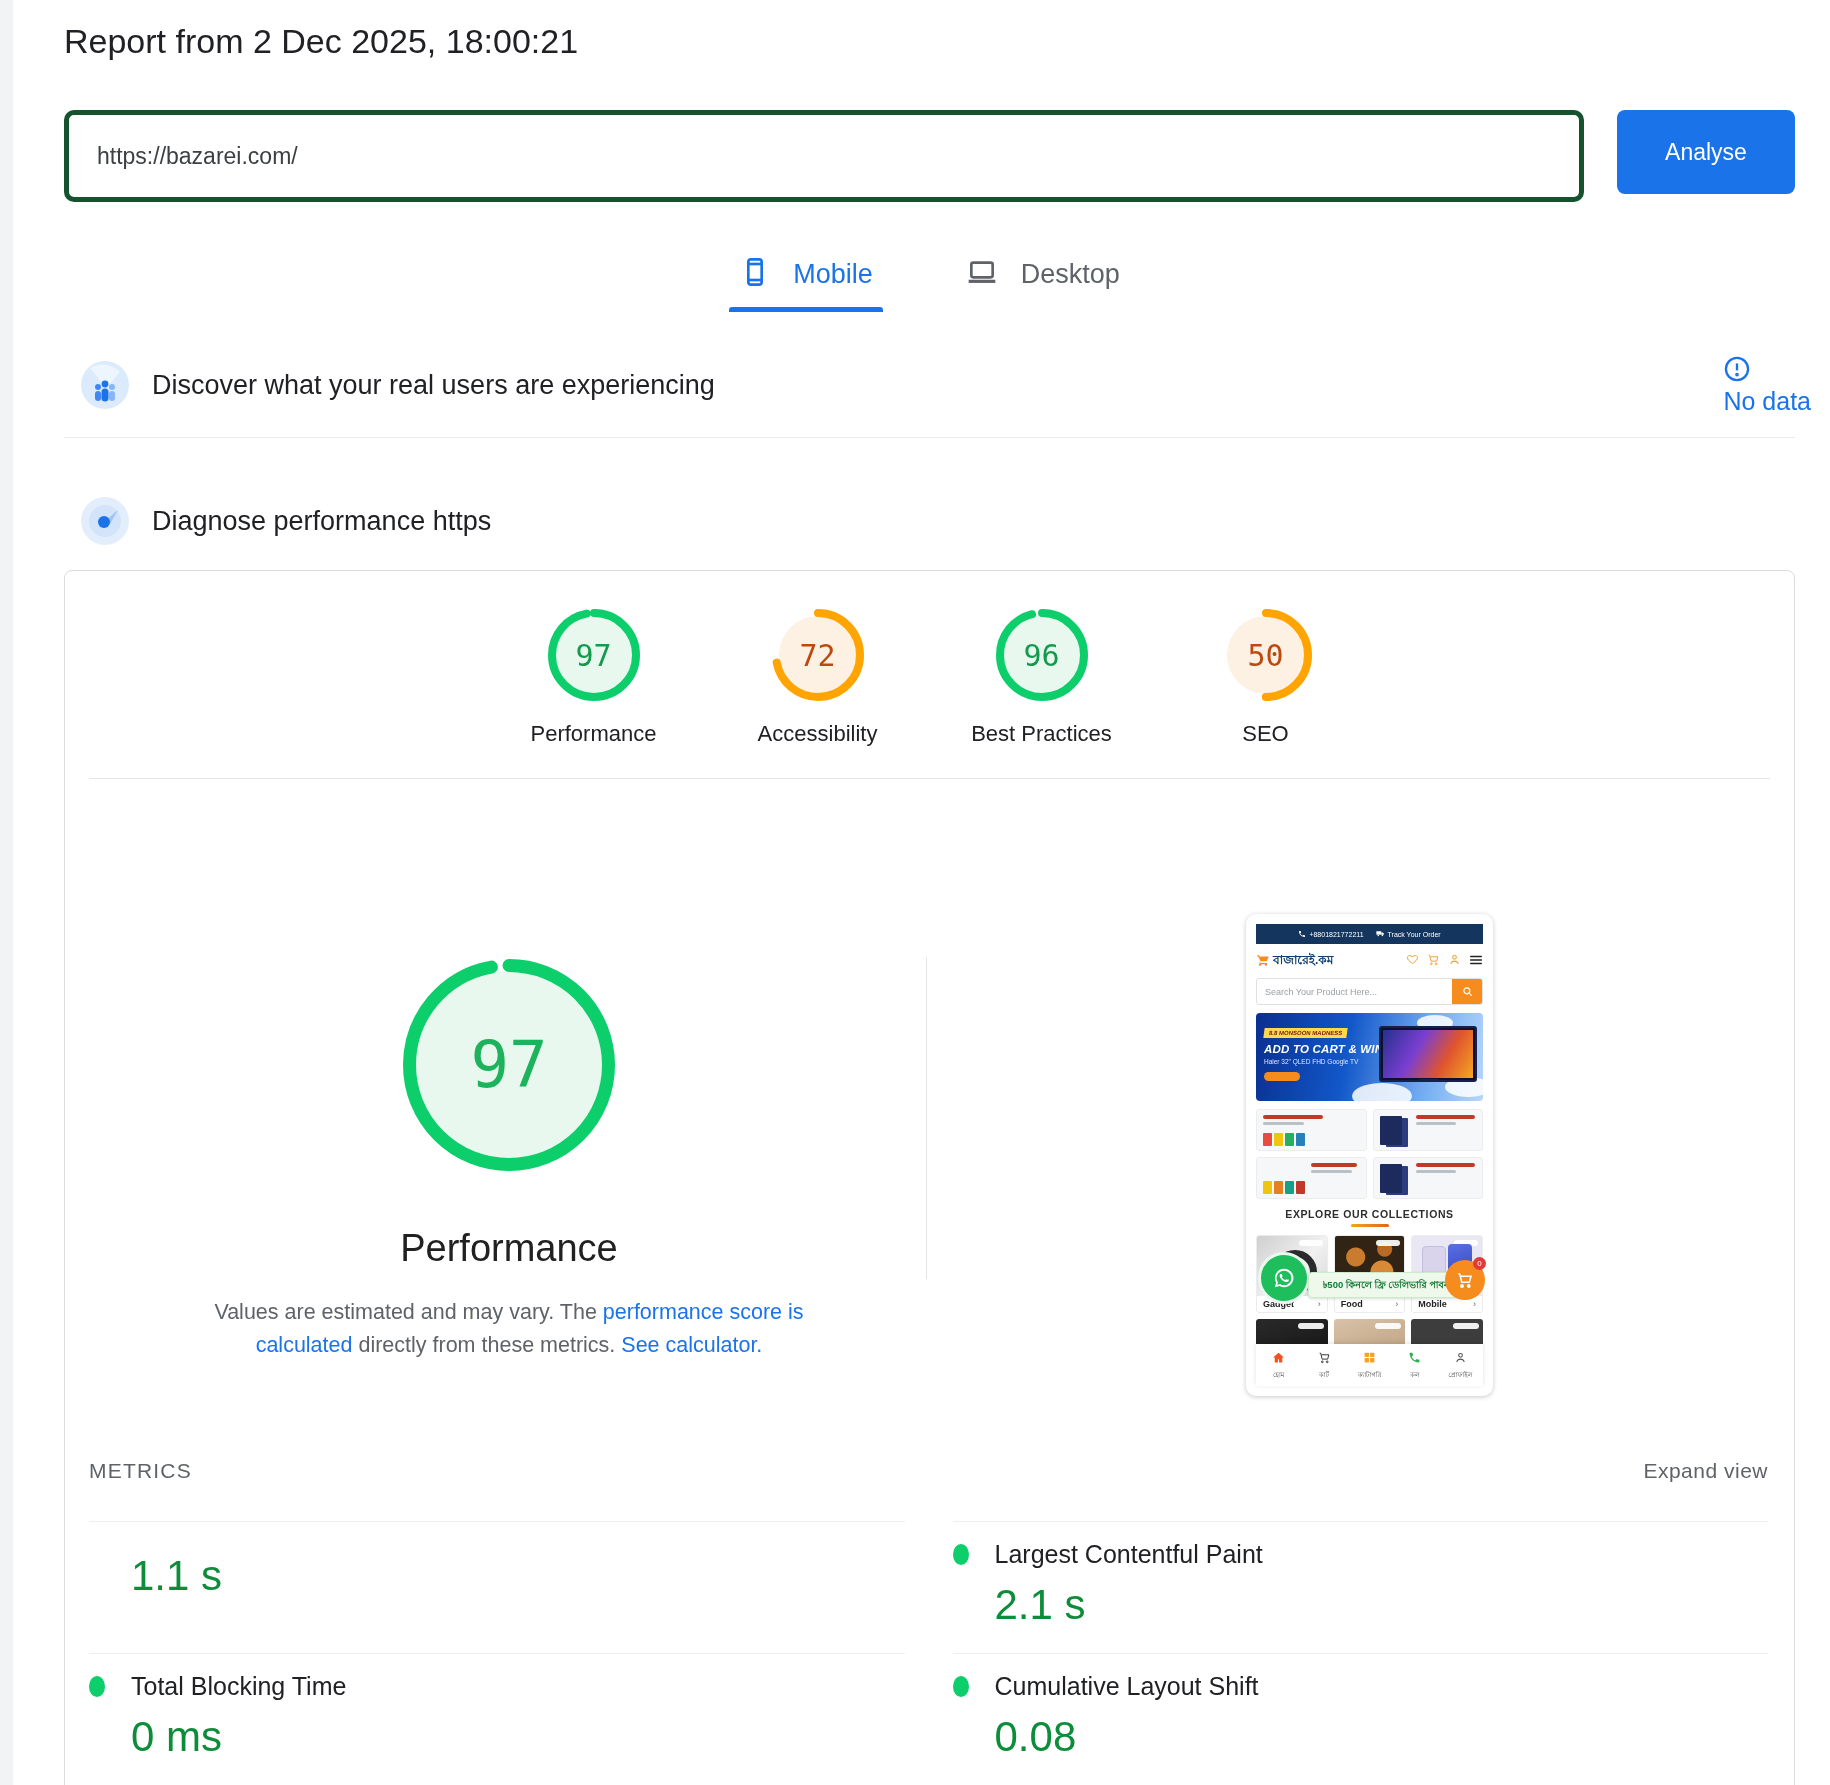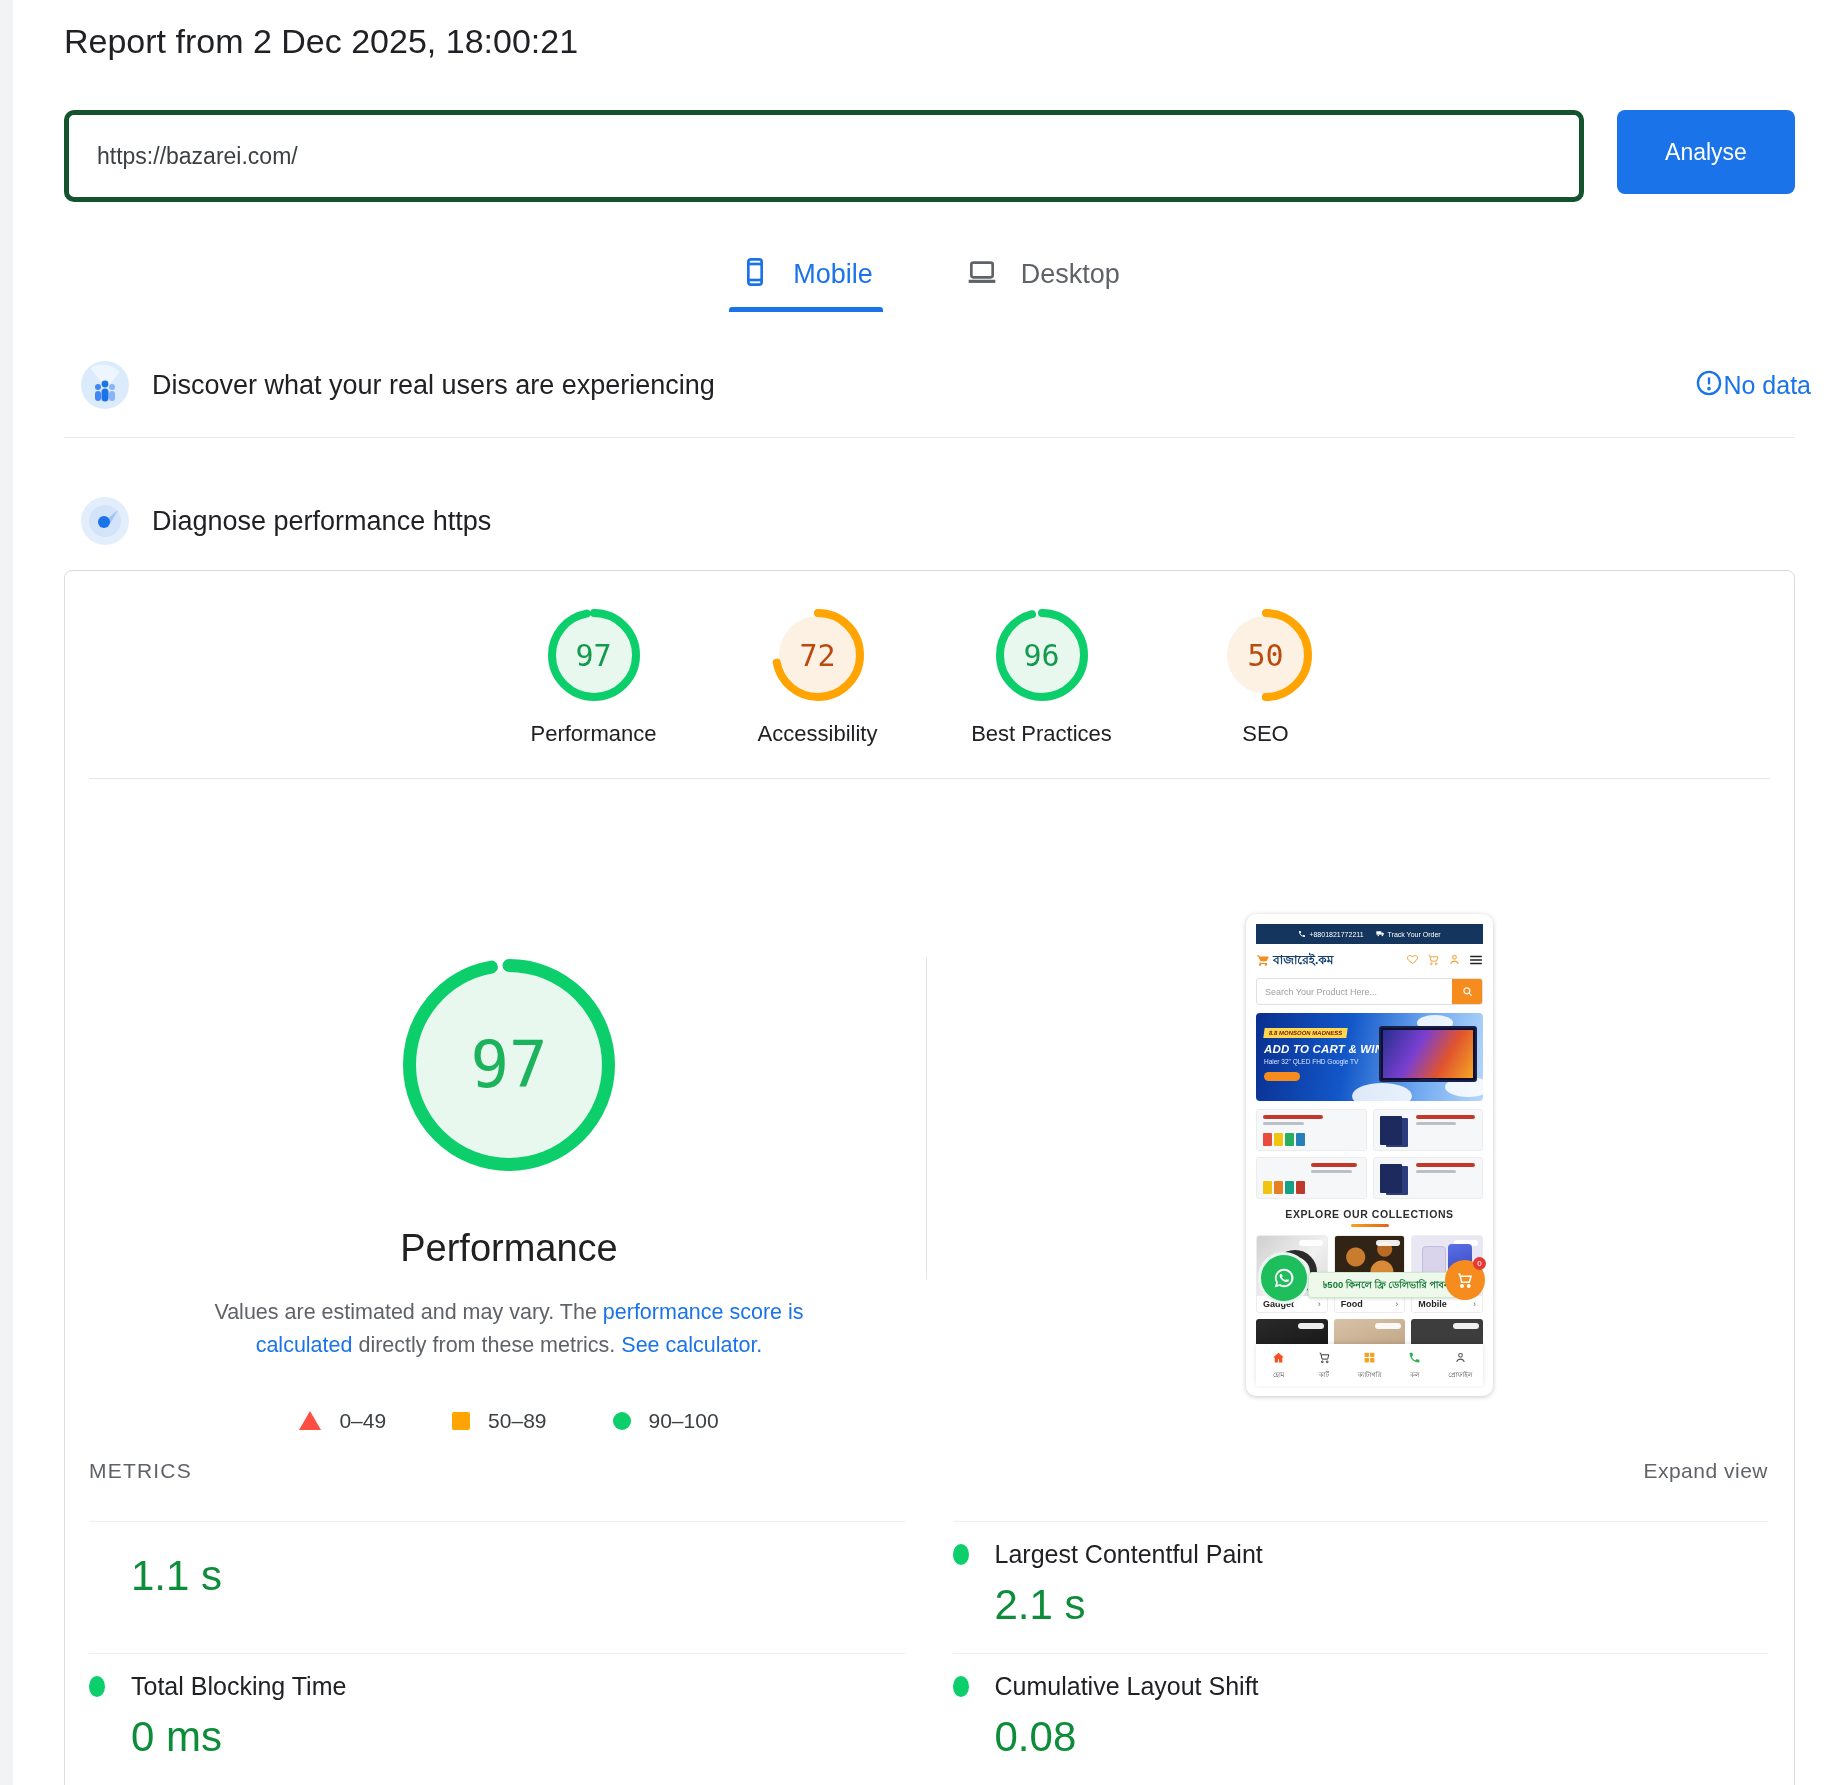--- a/index.html
+++ b/index.html
@@ -26,21 +26,21 @@
   .tab{display:flex;align-items:center;gap:22px;padding:8px 10px 20px 10px;position:relative;cursor:pointer;}
   .tab .tab-label{font-size:27px;font-weight:500;}
   .tab.active .tab-label{color:#1a73e8;}
   .tab.inactive .tab-label{color:#5f6368;}
   .tab.active::after{content:"";position:absolute;left:0;right:0;bottom:0;height:5px;background:#1a73e8;border-radius:3px 3px 0 0;}
 
   .section-row{position:absolute;left:80px;width:1731px;display:flex;align-items:center;gap:22px;}
   .row-discover{top:356px;height:58px;}
   .row-diagnose{top:492px;height:58px;}
   .section-title{font-size:27px;font-weight:500;color:#202124;}
-  .row-right{margin-left:auto;display:flex;align-items:center;}
+  .row-right{margin-left:auto;display:flex;align-items:flex-start;flex-direction:column;}
   .no-data{font-size:25px;color:#1a73e8;}
   .divider-full{position:absolute;left:64px;top:437px;width:1731px;height:1px;background:#e8eaed;}
 
   .section-icon{width:50px;height:50px;flex:0 0 50px;}
 
   
   .card{
     position:absolute;left:64px;top:570px;width:1729px;height:1260px;
     border:1px solid #dadce0;border-radius:8px;background:#fff;
   }
@@ -250,34 +250,20 @@
 
   <div class="perf-col">
     <div class="big-gauge-wrap" id="big-gauge"><svg width="212" height="212" viewBox="0 0 212 212">
     <circle cx="106" cy="106" r="94" fill="#e9f8ef"></circle>
     <circle cx="106" cy="106" r="99.5" fill="none" stroke="#0cce6b" stroke-width="13" stroke-linecap="round" stroke-dasharray="606.4216299224378 625.1769380643689" transform="rotate(-90 106 106)"></circle>
   </svg><span class="big-gauge-num">97</span></div>
     <div class="perf-heading">Performance</div>
     <div class="perf-disclaimer">
       <span>Values are estimated and may vary. The </span><a>performance score is calculated</a><span> directly from these metrics. </span><a>See calculator.</a>
     </div>
-    <div class="legend" id="legend">
-        <span class="legend-item">
-          <span class="lg-triangle"></span>
-          <span>0–49</span>
-        </span>
-        <span class="legend-item">
-          <span class="lg-square"></span>
-          <span>50–89</span>
-        </span>
-        <span class="legend-item">
-          <span class="lg-circle"></span>
-          <span>90–100</span>
-        </span>
-      </div>
   </div>
 
   <div class="vdiv"></div>
 
   <div class="phone">
     <div class="pp-topbar">
       <span class="tb-item">
         <span>
           <svg width="8" height="8" viewBox="0 0 24 24" fill="#fff">
               <path d="M6.6 10.8c1.4 2.8 3.8 5.1 6.6 6.6l2.2-2.2c.3-.3.7-.4 1-.2 1.1.4 2.3.6 3.6.6.6 0 1 .4 1 1V20c0 .6-.4 1-1 1C10.6 21 3 13.4 3 4c0-.6.4-1 1-1h3.5c.6 0 1 .4 1 1 0 1.2.2 2.4.6 3.6.1.3 0 .7-.2 1l-2.3 2.2z"></path>

